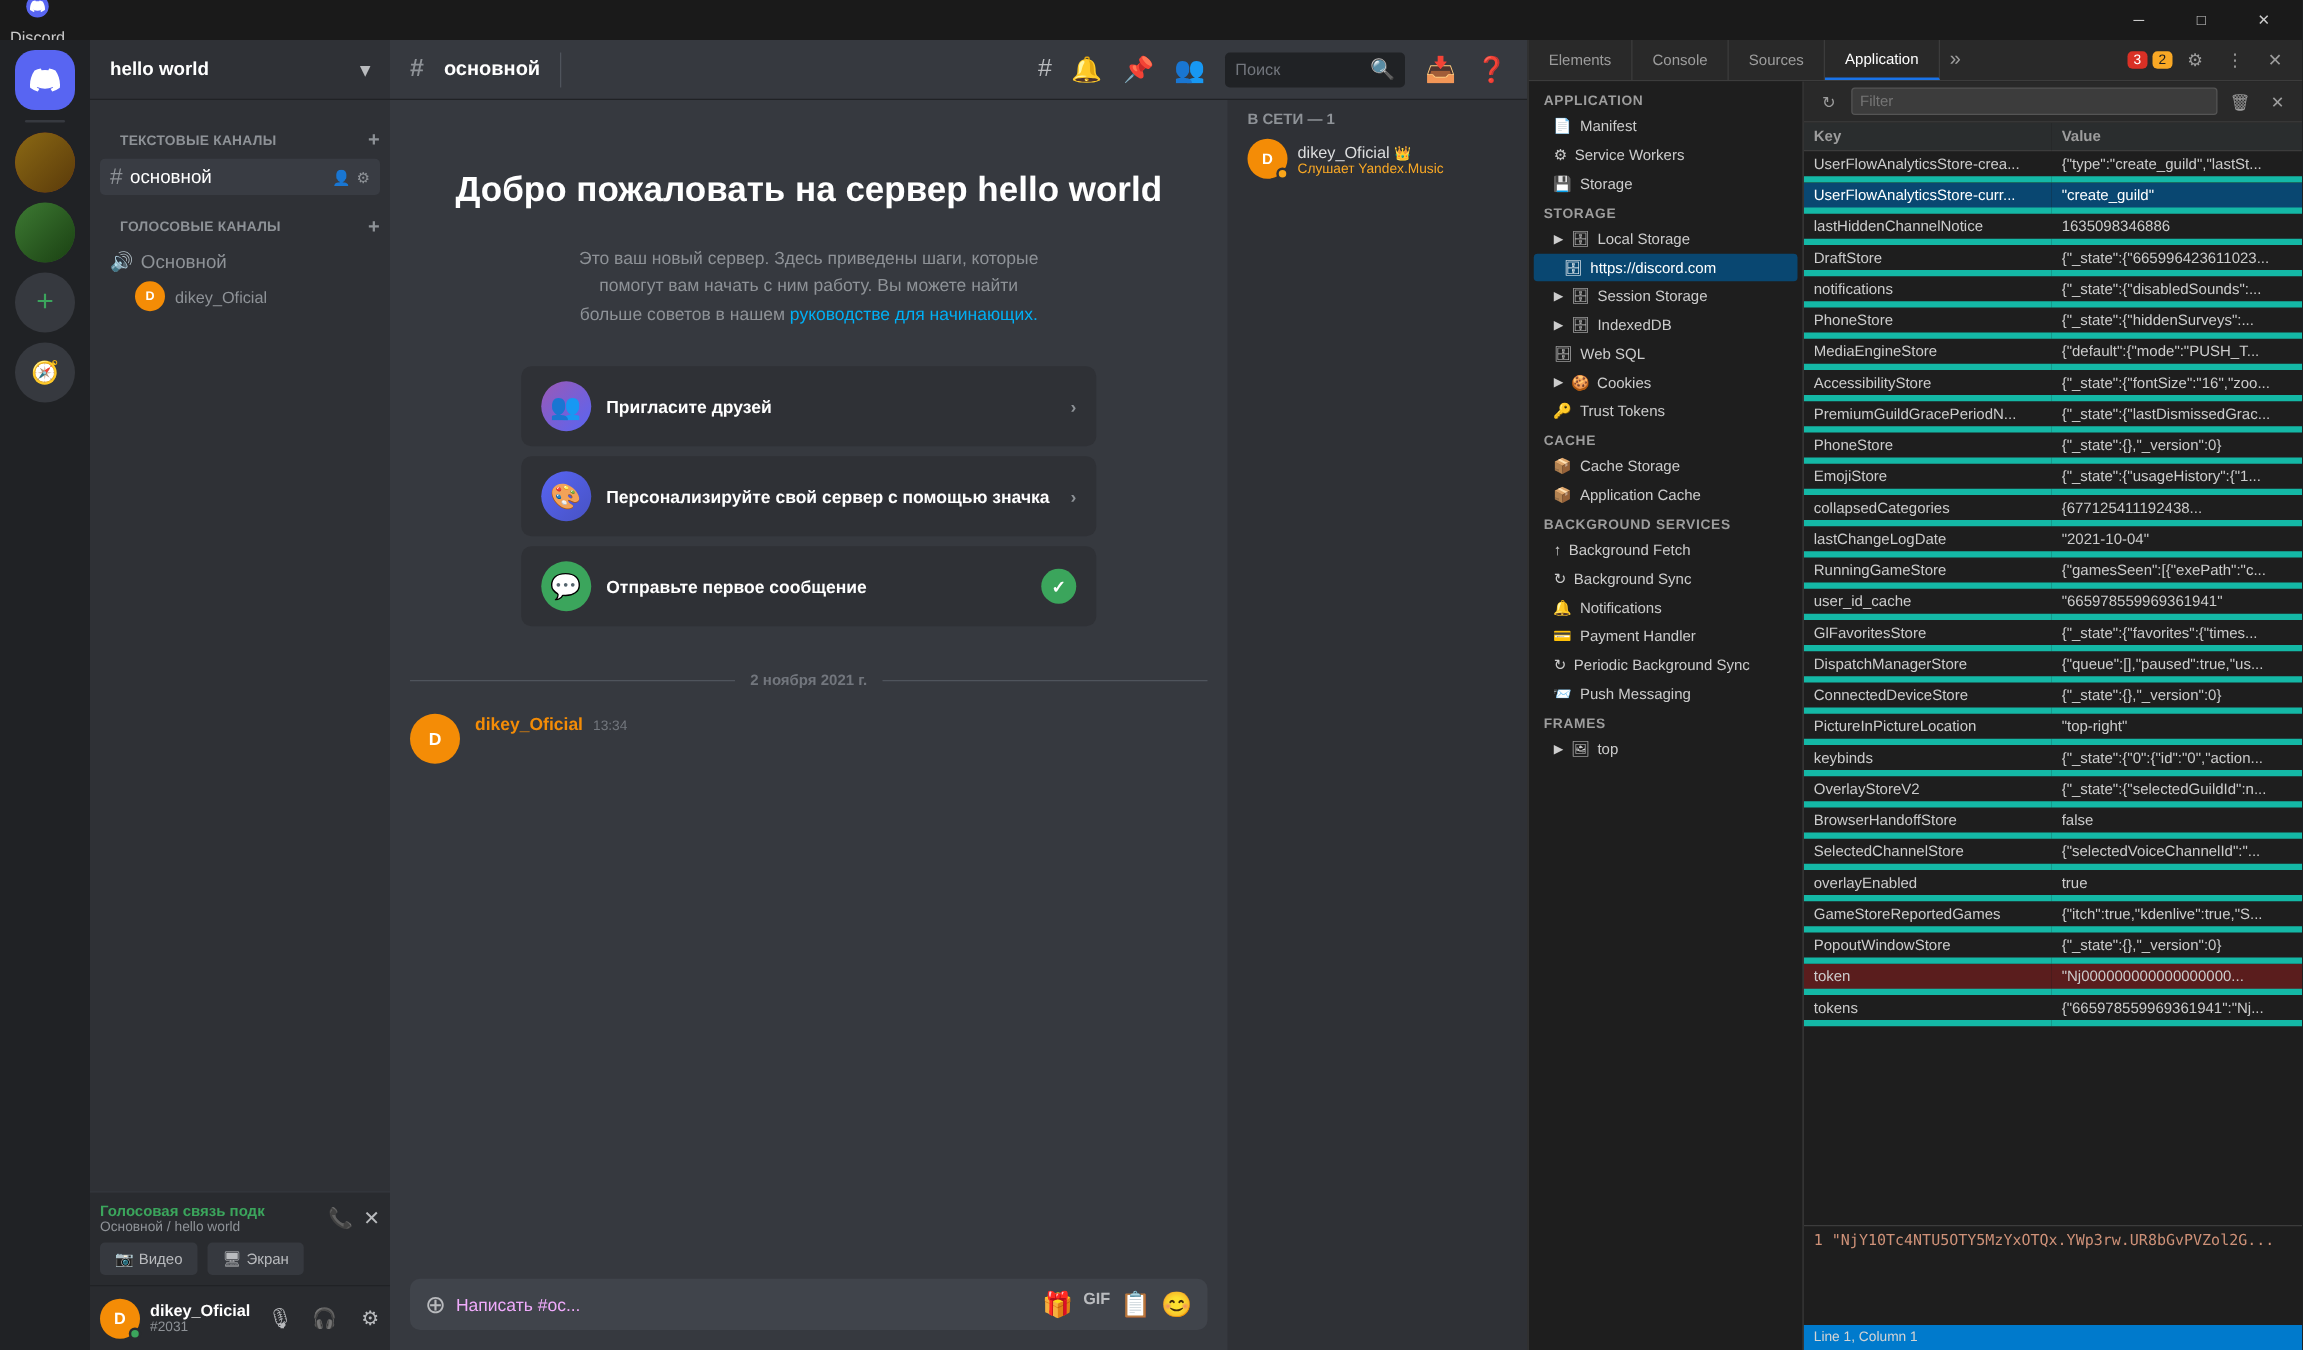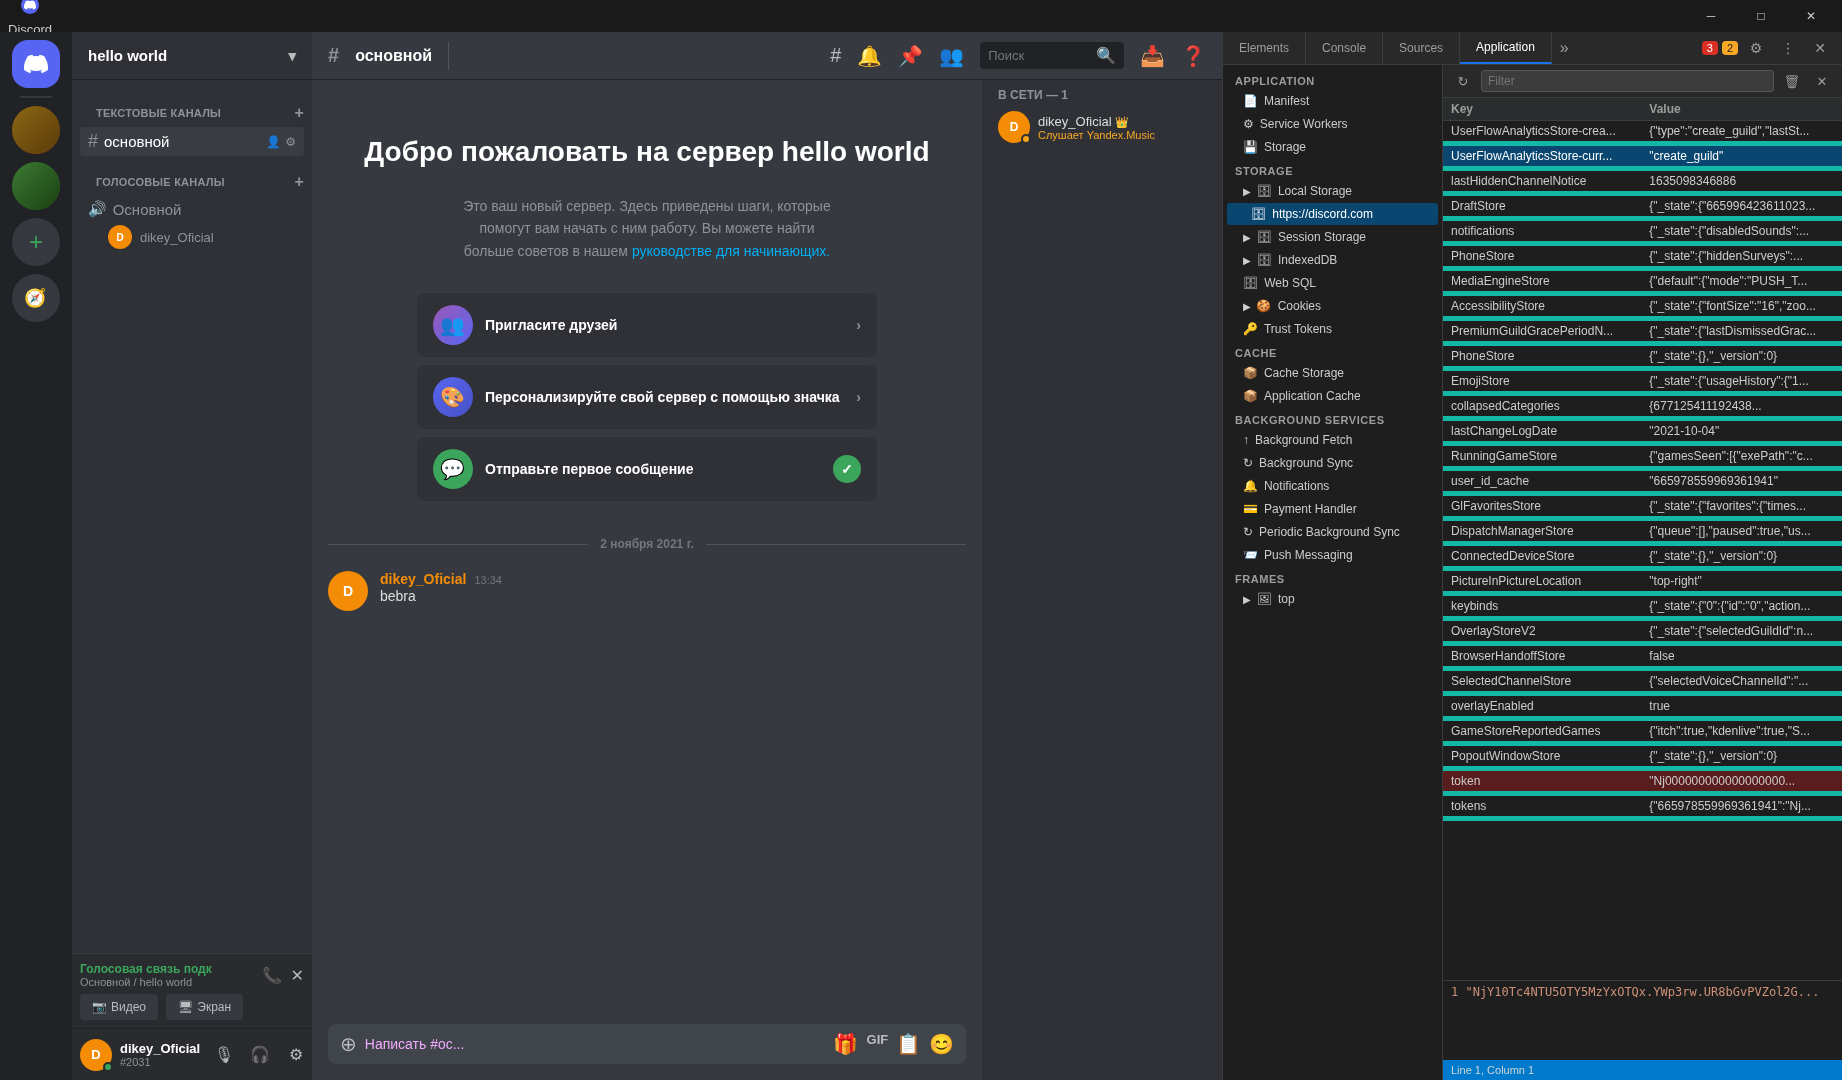--- a/index.html
+++ b/index.html
@@ -577,21 +577,20 @@
             <div class="date-line"></div>
           </div>
 
           <div class="message">
             <div class="msg-avatar">D</div>
             <div class="msg-content">
               <div class="msg-header">
                 <span class="msg-username">dikey_Oficial</span>
                 <span class="msg-time">13:34</span>
               </div>
-              <div class="msg-text">bebra</div>
             </div>
           </div>
         </div>
 
         <div class="message-input-area">
           <div class="message-input-box">
             <span class="msg-input-icon">⊕</span>
             <span class="msg-input-placeholder">Написать #ос...</span>
             <div class="msg-input-actions">
               <span class="msg-input-icon">🎁</span>

